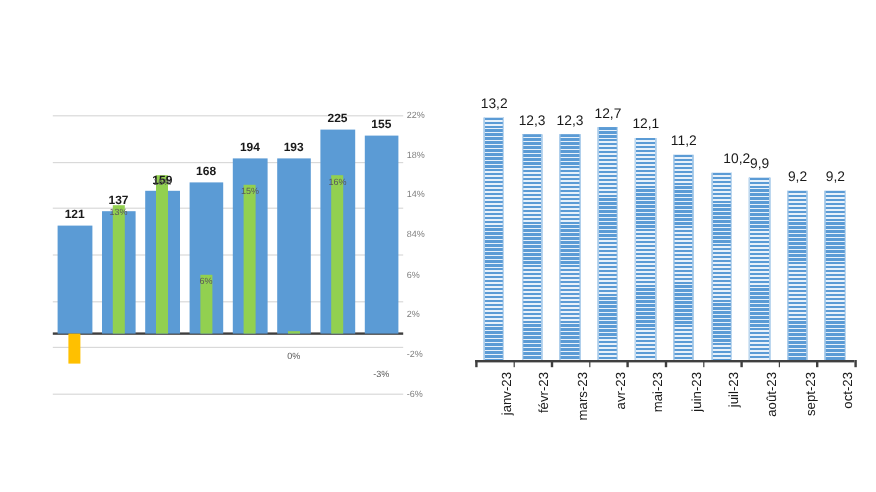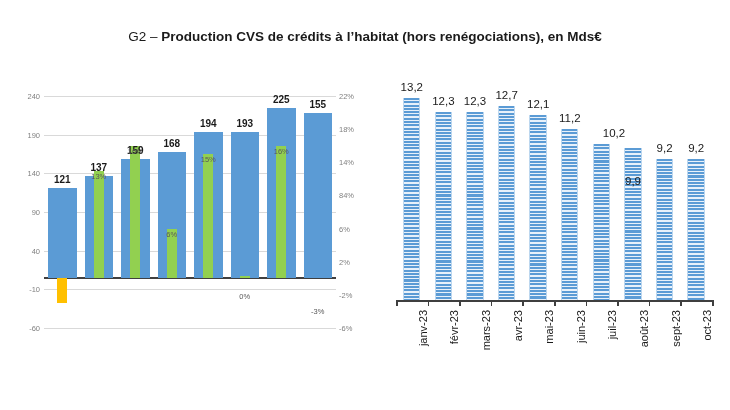--- a/index.html
+++ b/index.html
@@ -116,35 +116,23 @@
     position:absolute;top:250px;font-size:11px;color:#1a1a1a;
     transform-origin:left top;transform:rotate(-90deg) translateX(-100%);
     white-space:nowrap;text-align:right;
   }
 </style>
 </head>
 <body>
 
 <div id="page">
 
-  <div class="title">
-    <span class="g2">G2 – </span><span class="strong">Production CVS de crédits à l’habitat (hors renégociations), en Mds€</span>
-  </div>
 
   <div class="chart" id="chart-left">
 
-    <div class="l-ycol-left">
-        <div class="l-ylabel" style="top: 0px;">240</div>
-        <div class="l-ylabel" style="top: 38.7px;">190</div>
-        <div class="l-ylabel" style="top: 77.3px;">140</div>
-        <div class="l-ylabel" style="top: 116px;">90</div>
-        <div class="l-ylabel" style="top: 154.7px;">40</div>
-        <div class="l-ylabel" style="top: 193.3px;">-10</div>
-        <div class="l-ylabel" style="top: 232px;">-60</div>
-      </div>
 
     <div class="l-ycol-right">
         <div class="l-ylabel-r" style="top: 0px;">22%</div>
         <div class="l-ylabel-r" style="top: 33.1px;">18%</div>
         <div class="l-ylabel-r" style="top: 66.3px;">14%</div>
         <div class="l-ylabel-r" style="top: 99.4px;">84%</div>
         <div class="l-ylabel-r" style="top: 132.6px;">6%</div>
         <div class="l-ylabel-r" style="top: 165.7px;">2%</div>
         <div class="l-ylabel-r" style="top: 198.9px;">-2%</div>
         <div class="l-ylabel-r" style="top: 232px;">-6%</div>
@@ -237,21 +225,21 @@
           <div class="r-bar" style="height: 171.5px; width: 17.4px; left: 7.1px;"></div>
         </div>
         <div class="r-val" style="left: 153.8px; top: 33.5px;">11,2</div>
         <div class="r-cat" style="left: 189.6px; width: 31.6px;">
           <div class="r-bar" style="height: 156.2px; width: 17.4px; left: 7.1px;"></div>
         </div>
         <div class="r-val" style="left: 198px; top: 48.8px;">10,2</div>
         <div class="r-cat" style="left: 221.2px; width: 31.6px;">
           <div class="r-bar" style="height: 151.6px; width: 17.4px; left: 7.1px;"></div>
         </div>
-        <div class="r-val" style="left: 217px; top: 53.4px; margin-top: 44px;">9,9</div>
+        <div class="r-val" style="left: 217px; top: 53.4px;">9,9</div>
         <div class="r-cat" style="left: 252.8px; width: 31.6px;">
           <div class="r-bar" style="height: 140.9px; width: 17.4px; left: 7.1px;"></div>
         </div>
         <div class="r-val" style="left: 248.6px; top: 64.1px;">9,2</div>
         <div class="r-cat" style="left: 284.4px; width: 31.6px;">
           <div class="r-bar" style="height: 140.9px; width: 17.4px; left: 7.1px;"></div>
         </div>
         <div class="r-val" style="left: 280.2px; top: 64.1px;">9,2</div>
       </div>
     <div class="r-axis">

